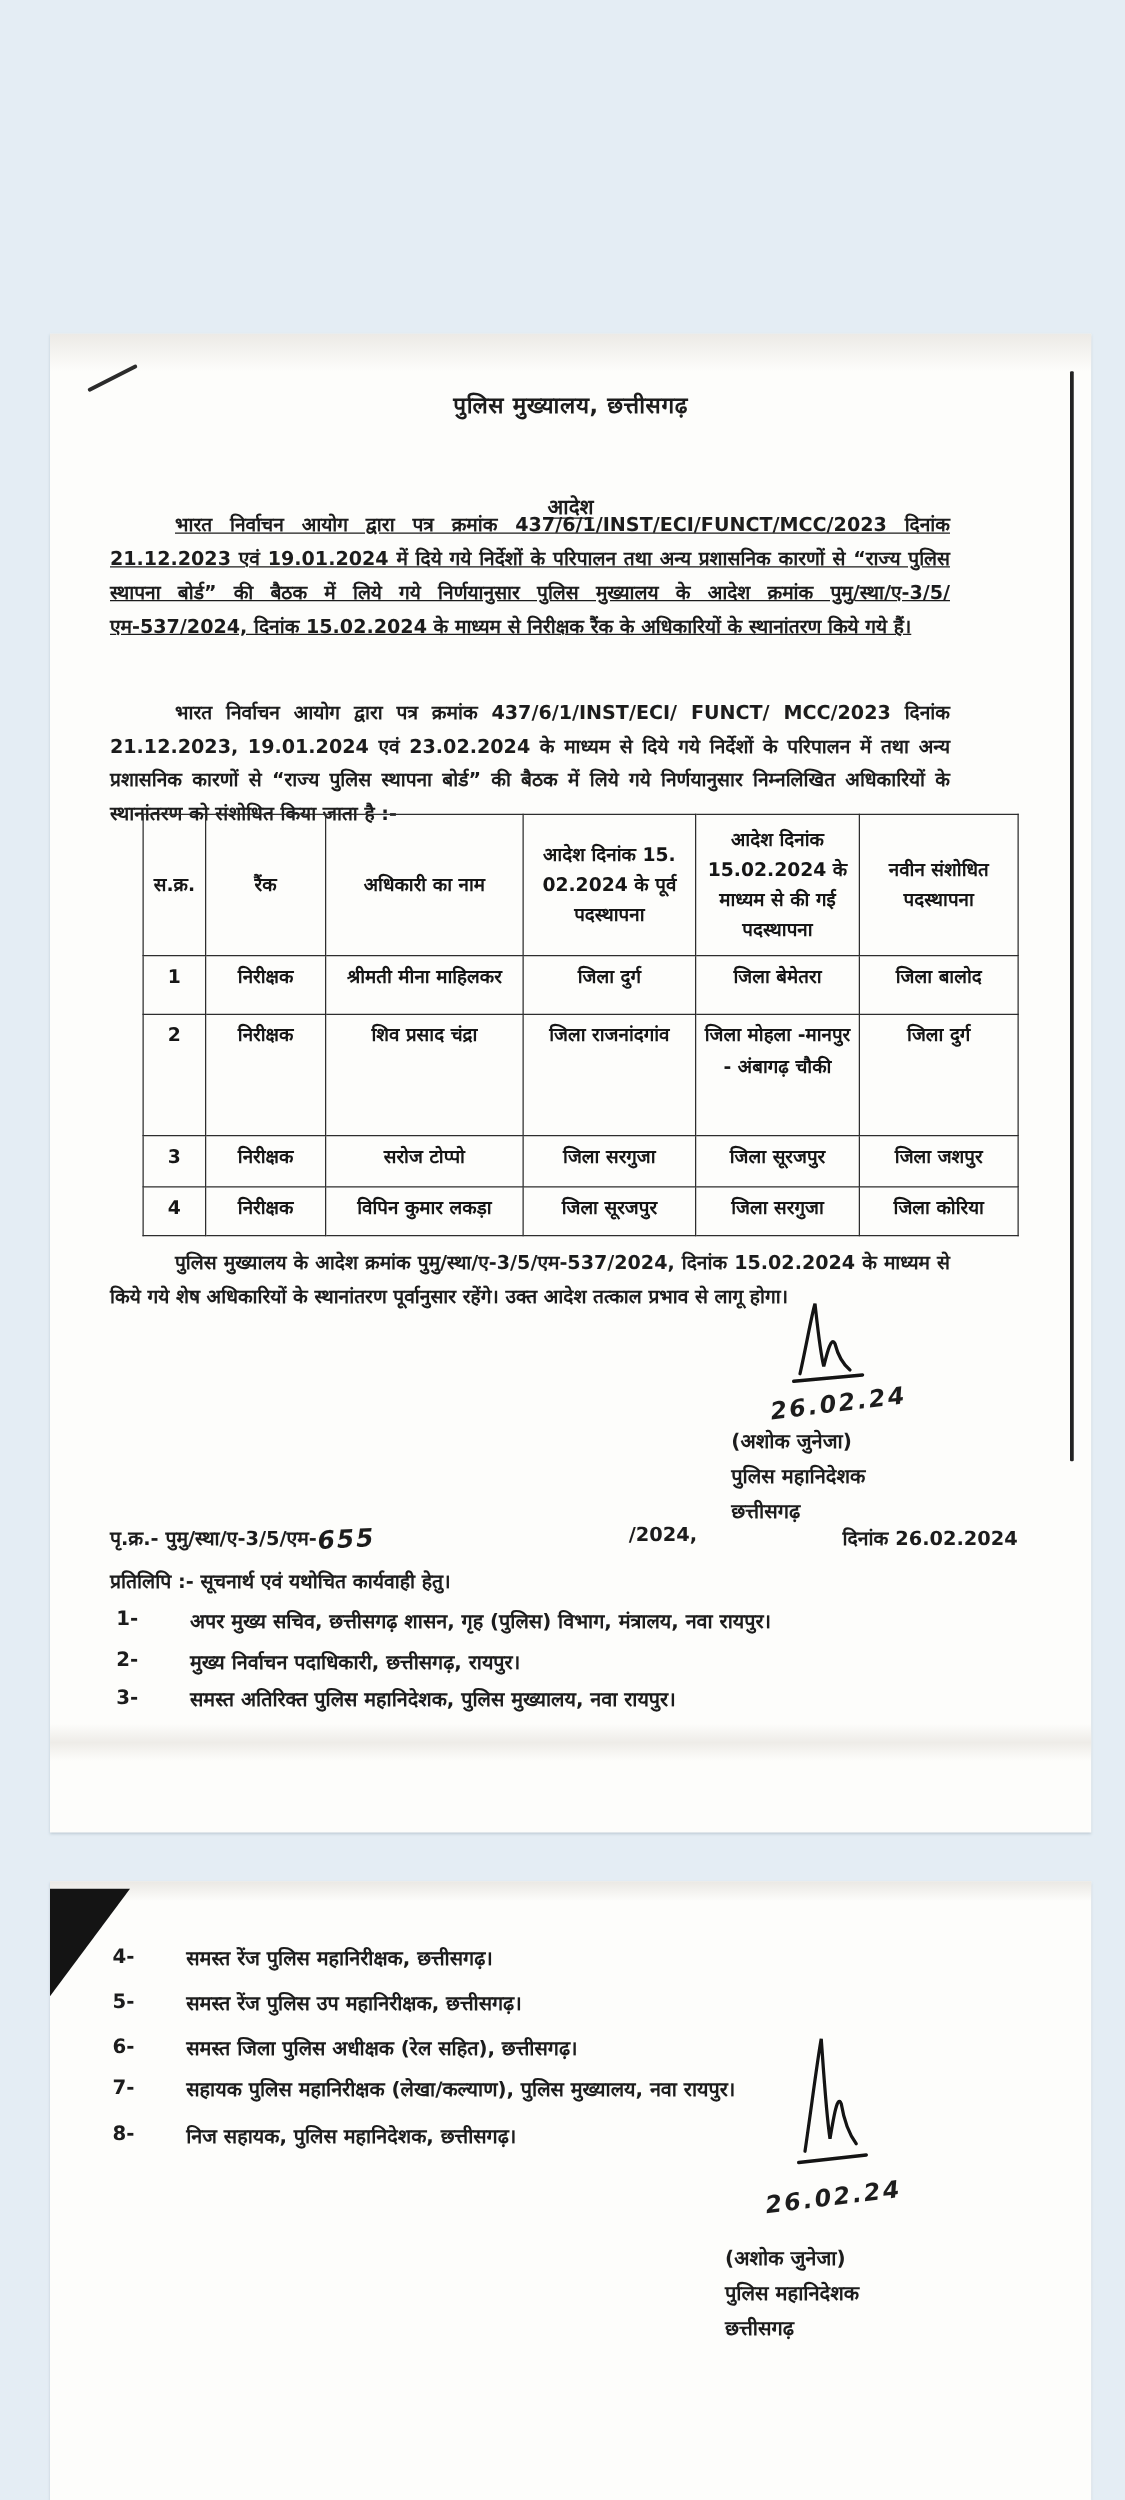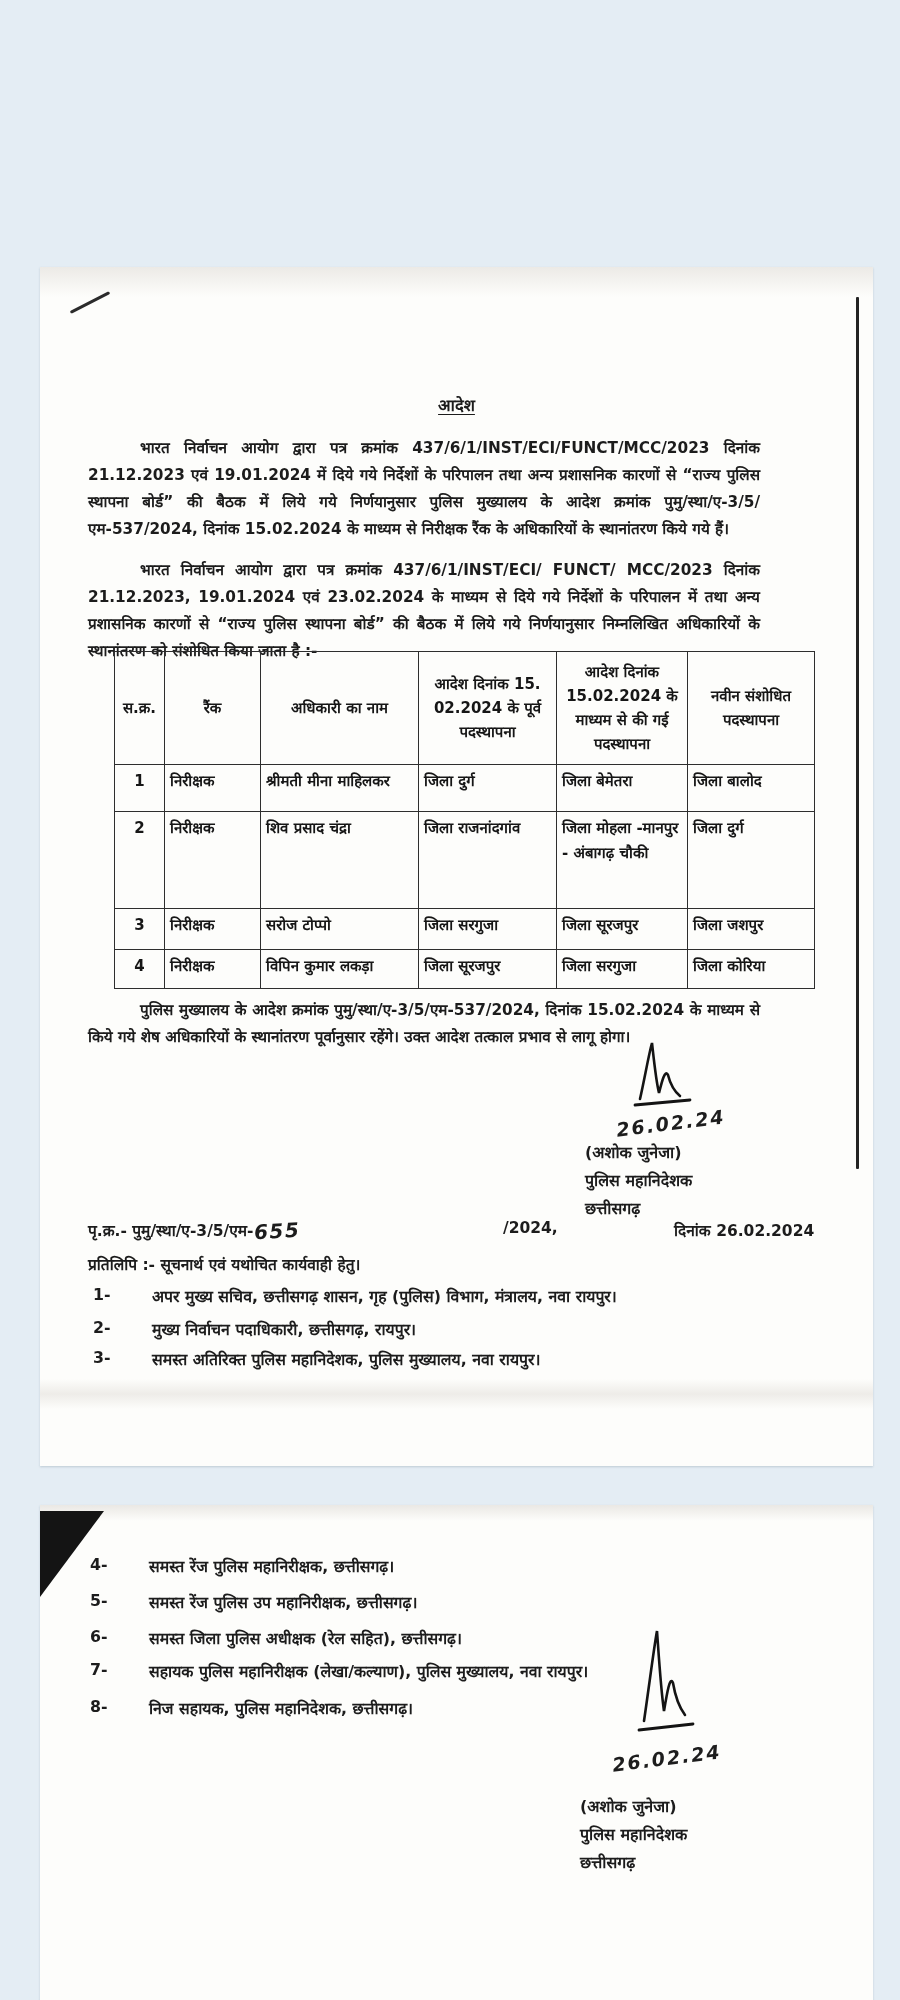--- a/index.html
+++ b/index.html
@@ -22,31 +22,31 @@
     background:linear-gradient(rgba(238,236,232,0),#eeecE8,rgba(238,236,232,0));}
   .tex-top2{position:absolute;left:0;top:0;width:100%;height:16px;
     background:linear-gradient(#eae8e4,rgba(234,232,228,0));}
   .abs{position:absolute;}
   .center{left:0;right:0;text-align:center;}
   .hdr1{top:44px;font-size:18px;font-weight:700;letter-spacing:.5px;}
   .hdr2{top:78px;font-size:17px;font-weight:700;}
   .adesh{top:126px;font-size:16.5px;font-weight:700;text-decoration:underline;text-underline-offset:3px;}
   .para{left:48px;width:672px;font-size:15.3px;font-weight:600;line-height:27px;
     text-align:justify;text-indent:52px;}
-  .p1{top:168px;} .p2{top:272px;margin-top:18px;} .p3{top:730px;}
+  .p1{top:140px;text-decoration:underline;} .p2{top:272px;margin-top:18px;} .p3{top:730px;}
   .scanline{position:absolute;left:816px;top:30px;width:3px;height:872px;background:#232323;border-radius:1px;}
   .penslash{position:absolute;left:28px;top:34px;width:44px;height:3px;background:#2b2b2b;
     transform:rotate(-27deg);border-radius:2px;}
   .tri{position:absolute;left:0;top:6px;width:0;height:0;
     border-top:86px solid #141414;border-right:64px solid transparent;}
   table.xfer{position:absolute;left:74px;top:384px;width:700px;border-collapse:collapse;
     font-size:15px;font-weight:600;color:#161616;table-layout:fixed;}
   table.xfer th,table.xfer td{border:1.7px solid #2e2e2e;padding:4px 5px;vertical-align:top;}
   table.xfer th{font-weight:700;text-align:center;vertical-align:middle;line-height:24px;padding:8px 4px;}
-  table.xfer td{line-height:25px;}
+  table.xfer td{line-height:25px;text-align:center;}
   table.xfer td.c0{text-align:center;}
   tr.r1 td{height:38px;} tr.r2 td{height:88px;} tr.r3 td{height:32px;} tr.r4 td{height:30px;}
   .sig-svg{position:absolute;}
   .hand{position:absolute;font-size:19px;font-weight:600;font-style:italic;
     letter-spacing:2px;color:#1d1d1d;transform:rotate(-7deg);}
   .sigblock{position:absolute;font-size:16px;font-weight:700;line-height:28px;}
   .sigblock div{white-space:nowrap;}
   .refline{top:952px;left:48px;width:760px;font-size:15.5px;font-weight:600;}
   .hand-inline{display:inline-block;font-size:20px;font-weight:600;font-style:italic;
     letter-spacing:1.5px;transform:rotate(-3deg);vertical-align:-2px;}
@@ -63,20 +63,21 @@
 <body>
 
 <div class="canvas">
 
   <div class="page page1">
     <div class="tex-top"></div>
     <div class="tex-bottom"></div>
     <div class="penslash"></div>
     <div class="scanline"></div>
 
+    <div class="abs center hdr1">पुलिस मुख्यालय, छत्तीसगढ़</div>
     <div class="abs center adesh">आदेश</div>
 
     <div class="abs para p1">भारत निर्वाचन आयोग द्वारा पत्र क्रमांक 437/6/1/INST/ECI/FUNCT/MCC/2023 दिनांक 21.12.2023 एवं 19.01.2024 में दिये गये निर्देशों के परिपालन तथा अन्य प्रशासनिक कारणों से “राज्य पुलिस स्थापना बोर्ड” की बैठक में लिये गये निर्णयानुसार पुलिस मुख्यालय के आदेश क्रमांक पुमु/स्था/ए-3/5/एम-537/2024, दिनांक 15.02.2024 के माध्यम से निरीक्षक रैंक के अधिकारियों के स्थानांतरण किये गये हैं।</div>
     <div class="abs para p2">भारत निर्वाचन आयोग द्वारा पत्र क्रमांक 437/6/1/INST/ECI/ FUNCT/ MCC/2023 दिनांक 21.12.2023, 19.01.2024 एवं 23.02.2024 के माध्यम से दिये गये निर्देशों के परिपालन में तथा अन्य प्रशासनिक कारणों से “राज्य पुलिस स्थापना बोर्ड” की बैठक में लिये गये निर्णयानुसार निम्नलिखित अधिकारियों के स्थानांतरण को संशोधित किया जाता है :-</div>
 
     <table class="xfer">
       <colgroup>
         <col style="width:50px">
           <col style="width:96px">
           <col style="width:158px">

